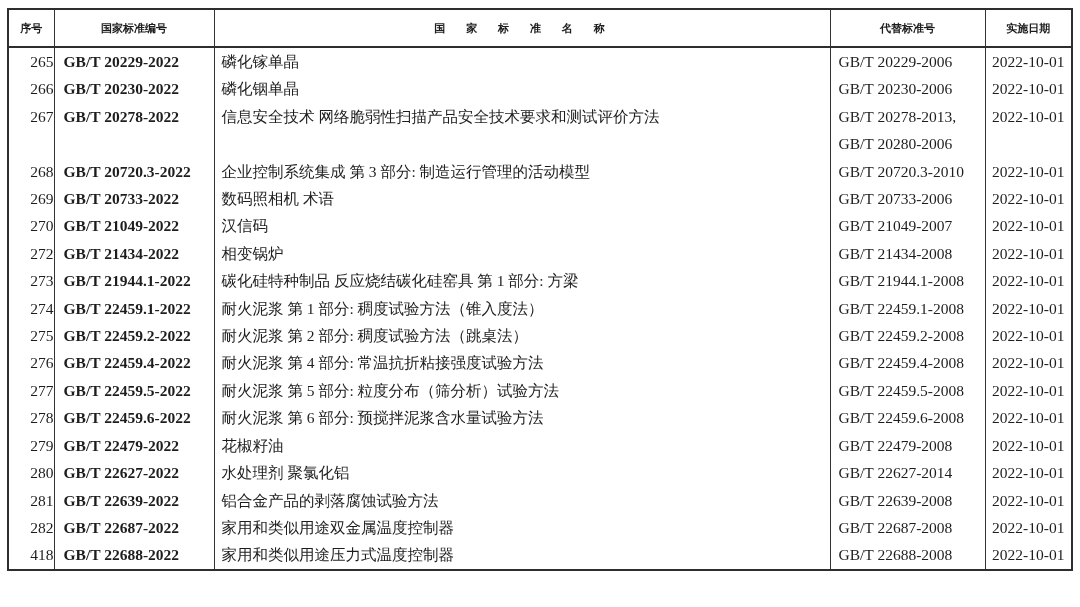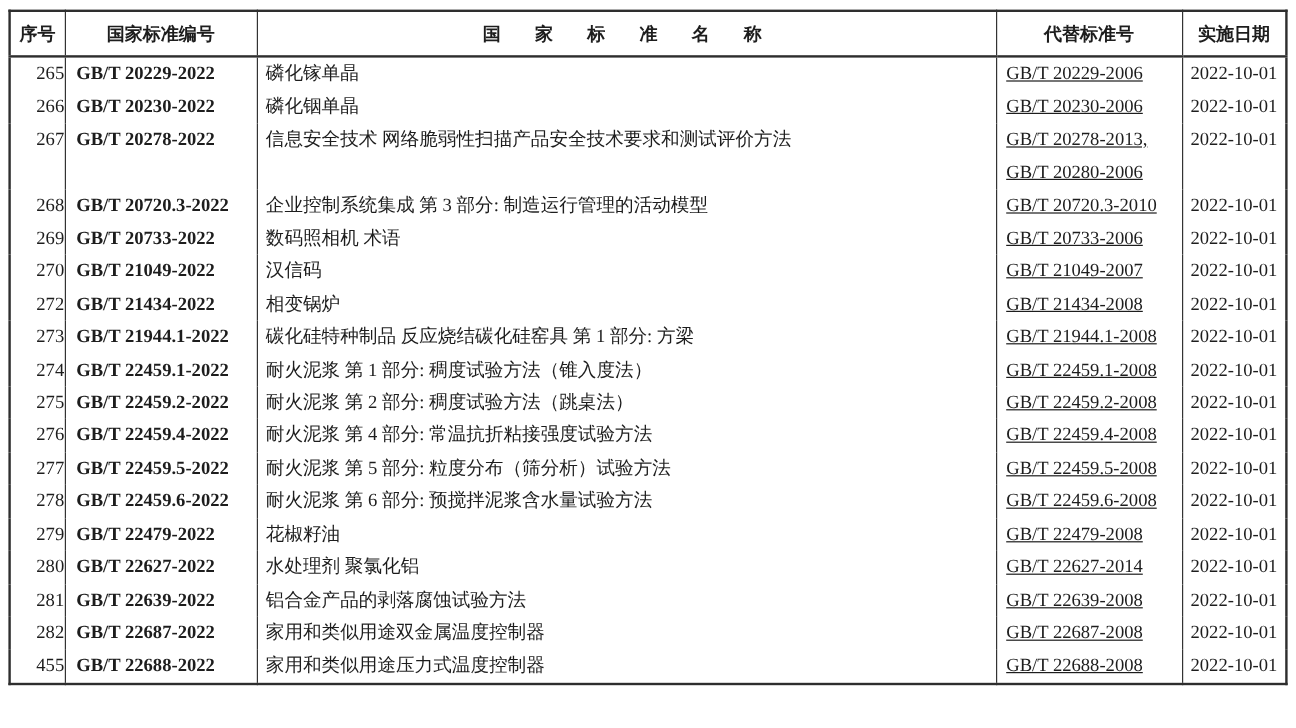--- a/index.html
+++ b/index.html
@@ -31,21 +31,21 @@
   col.c1 { width: 46px; }
   col.c2 { width: 160px; }
   col.c3 { width: 616px; }
   col.c4 { width: 155px; }
   col.c5 { width: 87px; }
 
   thead th {
     border-bottom: 2px solid #2e2e2e;
     border-left: 1px solid #333333;
     font-weight: bold;
-    font-size: 15px;
+    font-size: 11px;
     height: 36px;
     text-align: center;
     padding: 0;
     white-space: nowrap;
     overflow: hidden;
   }
   thead th:first-child { border-left: none; }
   thead th.h-name { letter-spacing: 0.45em; margin-top: 47px; }
 
   tbody td {
@@ -55,21 +55,21 @@
     vertical-align: top;
     padding: 0;
     white-space: nowrap;
     overflow: hidden;
   }
   tbody td:first-child { border-left: none; }
 
   td.c-seq  { text-align: right; }
   td.c-code { padding-left: 9px; font-weight: bold; }
   td.c-name { padding-left: 7px; }
-  td.c-repl { padding-left: 8px; text-decoration: underline; }
+  td.c-repl { padding-left: 8px; }
   td.c-date { text-align: center; }
   .repl-line { line-height: 27.4px; }
 </style>
 </head>
 <body>
 
 <div class="page">
   <table class="std-table">
     <colgroup>
       <col class="c1">
@@ -236,21 +236,21 @@
         <tr>
     <td class="c-seq">282</td>
     <td class="c-code">GB/T 22687-2022</td>
     <td class="c-name">家用和类似用途双金属温度控制器</td>
     <td class="c-repl">
             <div class="repl-line">GB/T 22687-2008</div>
           </td>
     <td class="c-date">2022-10-01</td>
   </tr>
         <tr>
-    <td class="c-seq">455</td>
+    <td class="c-seq">418</td>
     <td class="c-code">GB/T 22688-2022</td>
     <td class="c-name">家用和类似用途压力式温度控制器</td>
     <td class="c-repl">
             <div class="repl-line">GB/T 22688-2008</div>
           </td>
     <td class="c-date">2022-10-01</td>
   </tr>
       </tbody>
   </table>
 </div>

